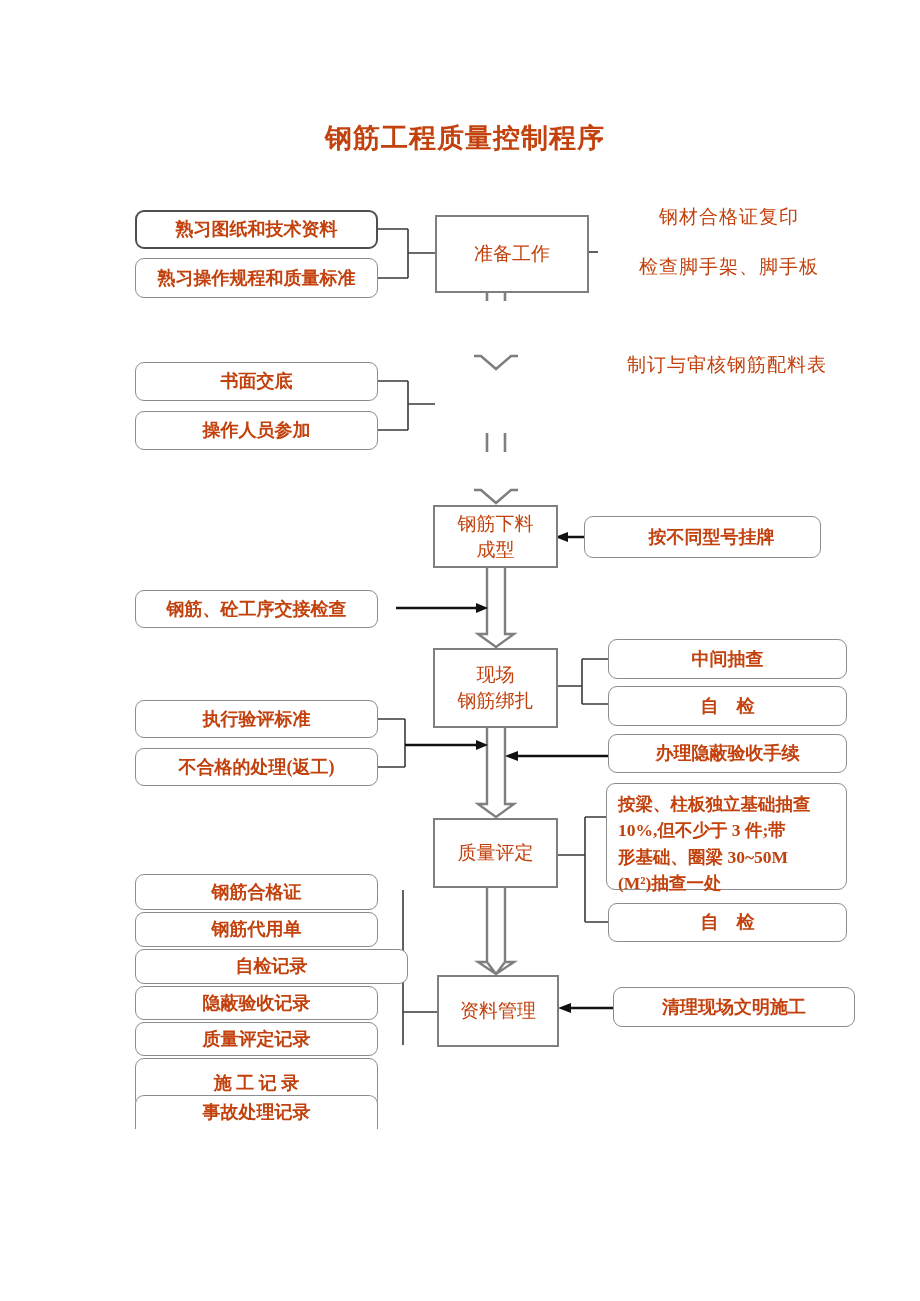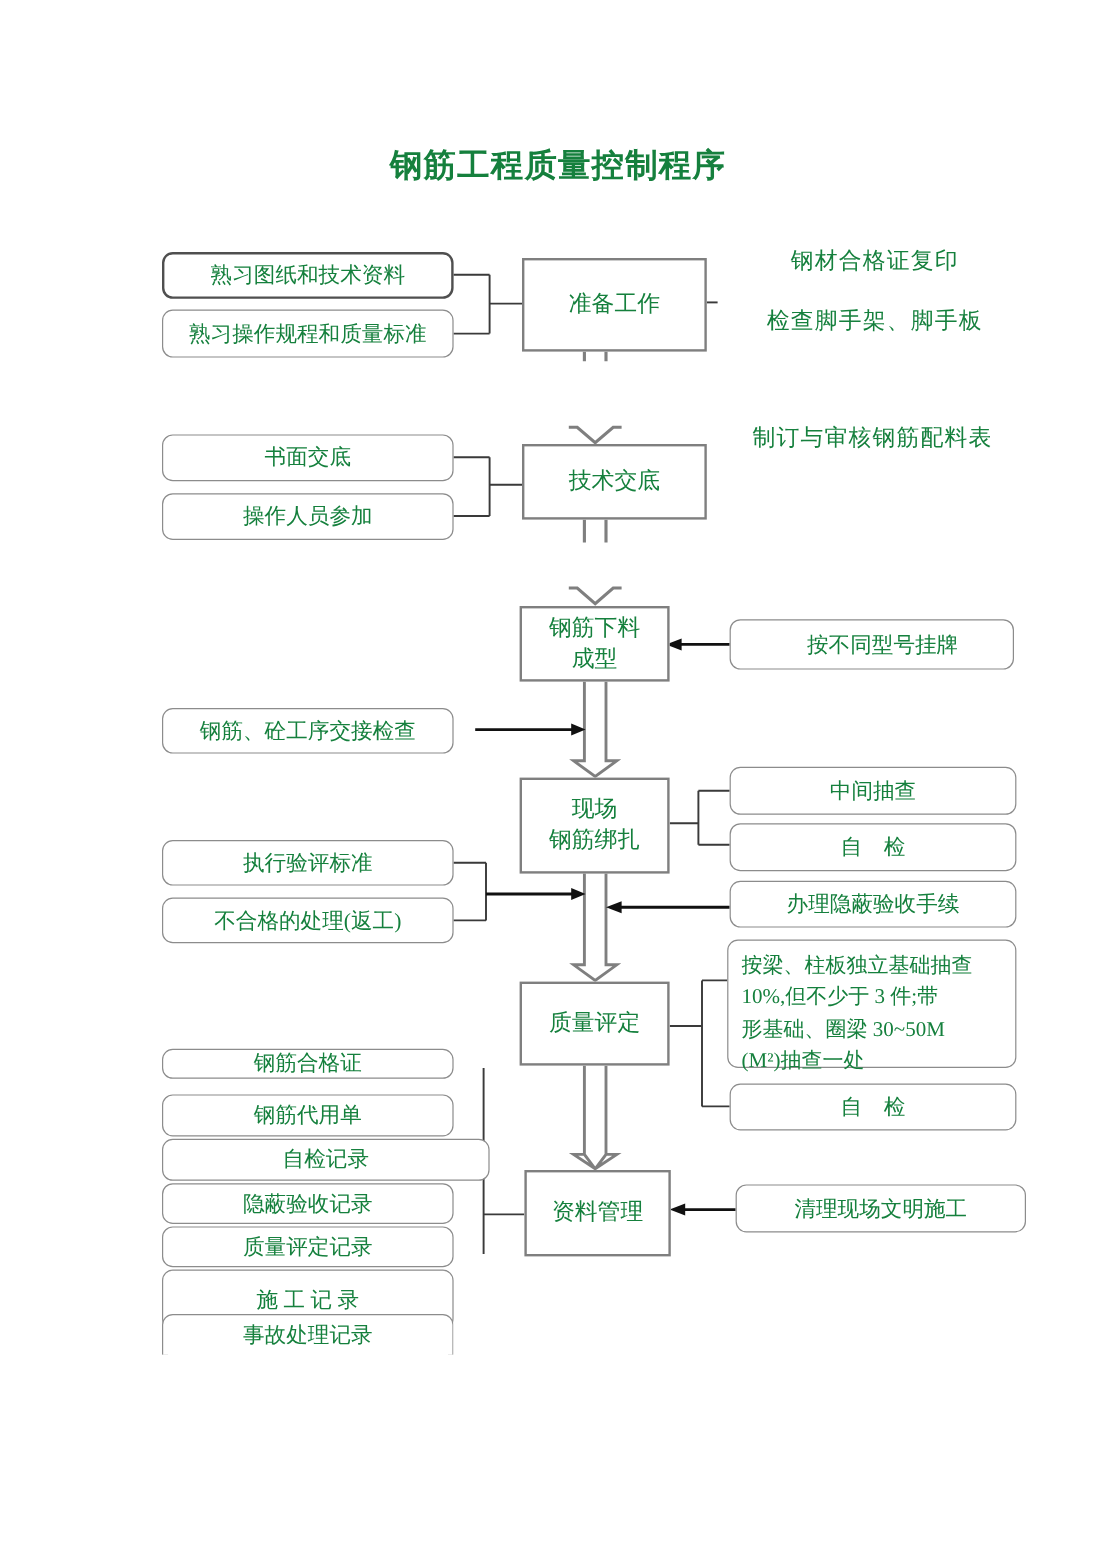--- a/index.html
+++ b/index.html
@@ -1,39 +1,40 @@
 <!DOCTYPE html>
 <html><head>
 <meta charset="utf-8">
 <style>
   html,body{margin:0;padding:0;background:#ffffff;}
   #page{
     position:relative;
     width:920px;height:1301px;
     background:#ffffff;
     font-family:"Liberation Serif","DejaVu Serif",serif;
-    color:#15803d;
+    color:#c2410c;
     overflow:hidden;
   }
   .title{
     position:absolute;
     left:320px;top:120px;width:290px;height:36px;
     font-size:27px;font-weight:bold;
     text-align:center;letter-spacing:1px;
     white-space:nowrap;
   }
   .rbox{
     position:absolute;
     border:1.5px solid #8c8c8c;
     border-radius:9px;
     background:#ffffff;
     display:flex;align-items:center;justify-content:center;
     font-size:18px;line-height:1.25;
     text-align:center;white-space:pre-line;
     box-sizing:border-box;
+    font-weight:bold;
   }
   .rbox.dark{border-color:#4f4f4f;border-width:2px;}
   .cbox{
     position:absolute;
     border:2px solid #7f7f7f;
     background:#ffffff;
     display:flex;align-items:center;justify-content:center;
     font-size:19px;line-height:1.35;
     text-align:center;white-space:pre-line;
     box-sizing:border-box;
@@ -107,44 +108,43 @@
     </g>
   </svg>
 
   <div class="title">钢筋工程质量控制程序</div>
 
   <div class="note" style="left:659px;top:204px;">钢材合格证复印</div>
   <div class="note" style="left:639px;top:254px;">检查脚手架、脚手板</div>
   <div class="note" style="left:627px;top:304px;margin-top:48px;">制订与审核钢筋配料表</div>
 
   <div class="cbox" style="left:435px;top:215px;width:154px;height:78px;">准备工作</div>
-  <div class="cbox" style="left:435px;top:370px;width:154px;height:63px;">技术交底</div>
   <div class="cbox" style="left:433px;top:505px;width:125px;height:63px;">钢筋下料
 成型</div>
   <div class="cbox" style="left:433px;top:648px;width:125px;height:80px;">现场
 钢筋绑扎</div>
   <div class="cbox" style="left:433px;top:818px;width:125px;height:70px;">质量评定</div>
   <div class="cbox" style="left:437px;top:975px;width:122px;height:72px;">资料管理</div>
 
   <div class="rbox dark" style="left:135px;top:210px;width:243px;height:39px;">熟习图纸和技术资料</div>
   <div class="rbox" style="left:135px;top:258px;width:243px;height:40px;">熟习操作规程和质量标准</div>
   <div class="rbox" style="left:135px;top:362px;width:243px;height:39px;">书面交底</div>
   <div class="rbox" style="left:135px;top:411px;width:243px;height:39px;">操作人员参加</div>
   <div class="rbox" style="left:135px;top:590px;width:243px;height:38px;">钢筋、砼工序交接检查</div>
   <div class="rbox" style="left:135px;top:700px;width:243px;height:38px;">执行验评标准</div>
   <div class="rbox" style="left:135px;top:748px;width:243px;height:38px;">不合格的处理(返工)</div>
-  <div class="rbox" style="left:135px;top:874px;width:243px;height:25px;">钢筋合格证</div>
+  <div class="rbox" style="left:135px;top:874px;width:243px;height:36px;">钢筋合格证</div>
   <div class="rbox" style="left:135px;top:912px;width:243px;height:35px;">钢筋代用单</div>
   <div class="rbox" style="left:135px;top:949px;width:273px;height:35px;">自检记录</div>
   <div class="rbox" style="left:135px;top:986px;width:243px;height:34px;">隐蔽验收记录</div>
   <div class="rbox" style="left:135px;top:1022px;width:243px;height:34px;">质量评定记录</div>
   <div class="rbox" style="left:135px;top:1058px;width:243px;height:50px;">施 工 记 录</div>
   <div class="rbox clipped" style="left:135px;top:1095px;width:243px;height:34px;">事故处理记录</div>
 
-  <div class="rbox" style="left:608px;top:516px;width:237px;height:42px;padding-left:18px;">按不同型号挂牌</div>
+  <div class="rbox" style="left:584px;top:516px;width:237px;height:42px;padding-left:18px;">按不同型号挂牌</div>
   <div class="rbox" style="left:608px;top:639px;width:239px;height:40px;">中间抽查</div>
   <div class="rbox" style="left:608px;top:686px;width:239px;height:40px;">自　检</div>
   <div class="rbox" style="left:608px;top:734px;width:239px;height:39px;">办理隐蔽验收手续</div>
   <div class="rbox bigtext" style="left:606px;top:783px;width:241px;height:107px;">按梁、柱板独立基础抽查
 10%,但不少于 3 件;带
 形基础、圈梁 30~50M
 (M²)抽查一处</div>
   <div class="rbox" style="left:608px;top:903px;width:239px;height:39px;">自　检</div>
   <div class="rbox" style="left:613px;top:987px;width:242px;height:40px;">清理现场文明施工</div>
 

